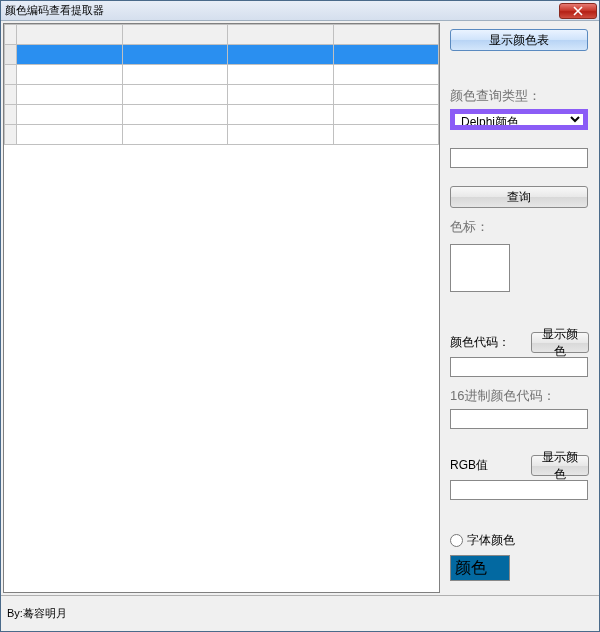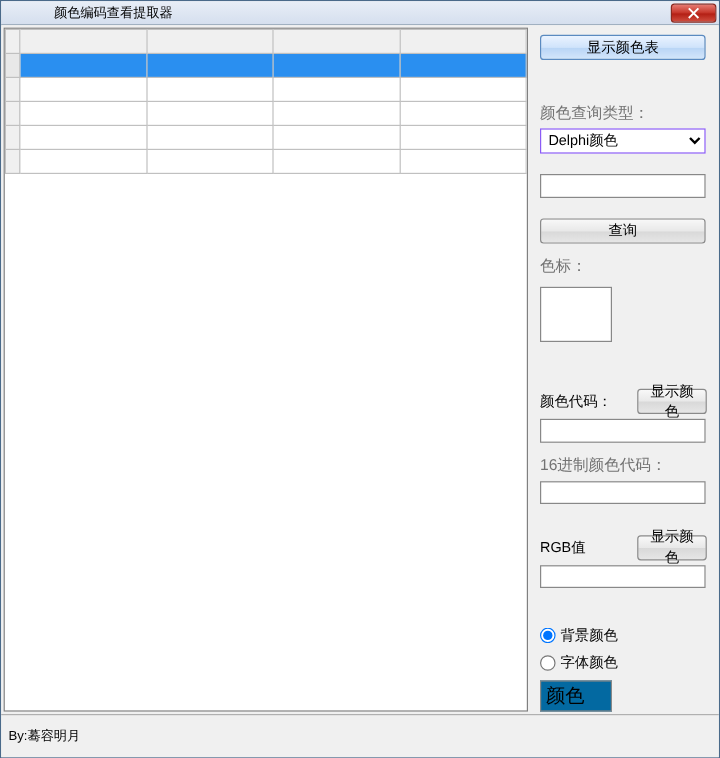--- a/index.html
+++ b/index.html
@@ -17,21 +17,21 @@
   }
   .titlebar {
     height: 20px;
     background: linear-gradient(to bottom, #e8eef7 0%, #d5dfee 100%);
     border-bottom: 1px solid #a0b0c0;
     display: flex; align-items: center;
     padding: 0 2px 0 4px;
     font-size: 11px;
     color: #000;
   }
-  .titlebar .title { flex: 1; margin-left: 40px; }
+  .titlebar .title { flex: 1; }
   .close-btn {
     width: 38px; height: 16px;
     background: linear-gradient(to bottom, #e67a72 0%, #c83a2e 45%, #b42015 55%, #cf4d3f 100%);
     border: 1px solid #8a2a20;
     border-radius: 3px;
     display: flex; align-items: center; justify-content: center;
     color: #fff; font-weight: bold;
     cursor: pointer;
   }
   .close-btn svg { width: 10px; height: 10px; }
@@ -103,21 +103,21 @@
     background: #fff;
     width: 138px;
     padding: 1px 3px;
     font-size: 12px;
   }
   .select-wrap {
     position: relative; width: 138px;
   }
   .select-wrap select {
     width: 100%; height: 21px;
-    border: 1px solid #8b5cf6;
+    border: 5px solid #8b5cf6;
     background: #fff;
     font-size: 12px;
     padding: 0 2px;
   }
   .swatch {
     width: 60px; height: 48px;
     border: 1px solid #888;
     background: #fff;
     margin-top: 4px;
   }
@@ -263,24 +263,20 @@
 
       <div class="row">
         <span class="lbl">RGB值</span>
         <button class="btn small">显示颜色</button>
       </div>
       <input class="text-input" type="text" value="" style="">
 
       <div class="spacer-md"></div>
 
       <label class="radio-row">
-        <input type="radio" name="target" checked="" style="">
-        <span>背景颜色</span>
-      </label>
-      <label class="radio-row">
         <input type="radio" name="target" style="">
         <span>字体颜色</span>
       </label>
 
       <div class="color-display">颜色</div>
 
     </div>
   </div>
 
   <div class="footer">

